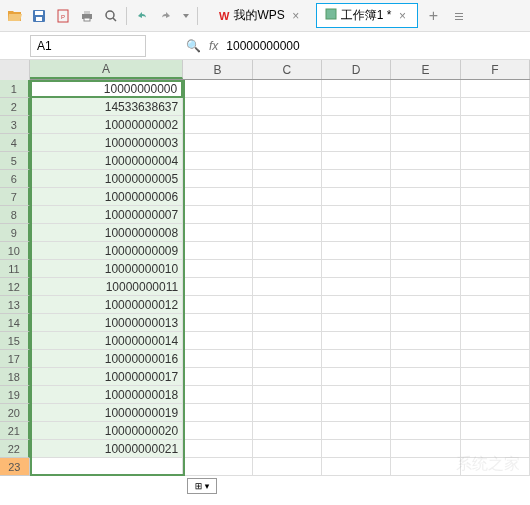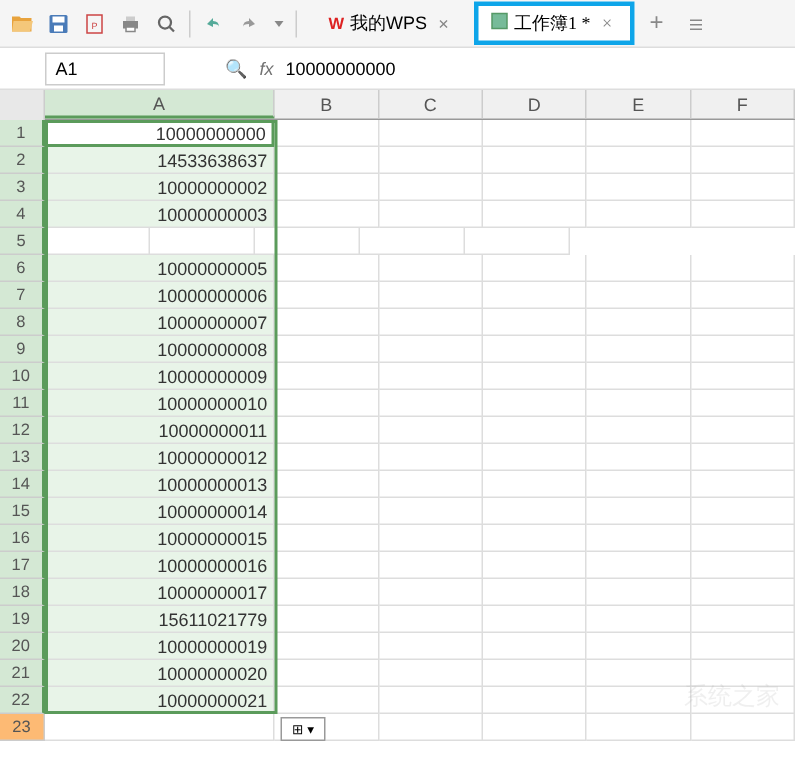--- a/index.html
+++ b/index.html
@@ -2,24 +2,24 @@
 <html><head>
 <meta charset="utf-8">
 <style>
 * { box-sizing: border-box; margin: 0; padding: 0; }
 body { font-family: Arial, sans-serif; font-size: 12px; background: #fff; width: 530px; height: 505px; overflow: hidden; position: relative; }
 .toolbar { height: 32px; background: #f5f5f5; border-bottom: 1px solid #ddd; display: flex; align-items: center; padding: 0 4px; gap: 2px; }
 .tb-btn { width: 22px; height: 22px; display: flex; align-items: center; justify-content: center; cursor: pointer; border-radius: 2px; }
 .tb-sep { width: 1px; height: 18px; background: #ccc; margin: 0 2px; }
 .tabs { display: flex; align-items: center; flex: 1; margin-left: 8px; gap: 4px; }
 .tab { display: flex; align-items: center; padding: 3px 8px; gap: 4px; border: 1px solid transparent; cursor: pointer; }
-.tab.active { border: 3px solid #0ea5e9; background: #fff; font-family: Liberation Serif, serif; }
+.tab.active { border: 1px solid #0ea5e9; background: #fff; }
 .tab-close { width: 14px; height: 14px; display: flex; align-items: center; justify-content: center; color: #888; font-size: 12px; cursor: pointer; }
 .formula-row { height: 28px; border-bottom: 1px solid #ddd; display: flex; align-items: center; }
-.cell-ref { width: 80px; height: 22px; border: 1px solid #ccc; margin-left: 30px; padding: 0 6px; display: flex; align-items: center; background: #fff; }
+.cell-ref { width: 116px; height: 22px; border: 1px solid #ccc; margin-left: 30px; padding: 0 6px; display: flex; align-items: center; background: #fff; }
 .fx-area { display: flex; align-items: center; margin-left: 40px; gap: 8px; }
 .fx-label { font-style: italic; color: #737373; }
 .fx-input { border: none; outline: none; font-size: 12px; width: 200px; }
 .grid-area { position: relative; }
 .col-headers { display: flex; height: 20px; background: #f0f0f0; border-bottom: 1px solid #999; }
 .corner { width: 30px; height: 20px; background: #e8e8e8; border-right: 1px solid #ccc; }
 .col-h { border-right: 1px solid #ccc; display: flex; align-items: center; justify-content: center; color: #555; font-size: 12px; }
 .col-h.sel { background: #d4e8d4; border-bottom: 2px solid #5b9b5b; }
 .col-A { width: 155px; }
 .col-B { width: 70px; }
@@ -165,20 +165,21 @@
         <div class="row-h sel">4</div>
         <div class="cell col-A selected">10000000003</div>
         <div class="cell col-B"></div>
         <div class="cell col-other"></div>
         <div class="cell col-other"></div>
         <div class="cell col-other"></div>
         <div class="cell col-other"></div>
       </div>
       <div class="row">
         <div class="row-h sel">5</div>
+        <div class="cell col-A selected">10000000004</div>
         <div class="cell col-B"></div>
         <div class="cell col-other"></div>
         <div class="cell col-other"></div>
         <div class="cell col-other"></div>
         <div class="cell col-other"></div>
       </div>
       <div class="row">
         <div class="row-h sel">6</div>
         <div class="cell col-A selected">10000000005</div>
         <div class="cell col-B"></div>
@@ -262,49 +263,40 @@
       <div class="row">
         <div class="row-h sel">15</div>
         <div class="cell col-A selected">10000000014</div>
         <div class="cell col-B"></div>
         <div class="cell col-other"></div>
         <div class="cell col-other"></div>
         <div class="cell col-other"></div>
         <div class="cell col-other"></div>
       </div>
       <div class="row">
-        <div class="row-h sel">16</div>
-        <div class="cell col-A selected">10000000015</div>
-        <div class="cell col-B"></div>
-        <div class="cell col-other"></div>
-        <div class="cell col-other"></div>
-        <div class="cell col-other"></div>
-        <div class="cell col-other"></div>
-      </div>
-      <div class="row">
         <div class="row-h sel">17</div>
         <div class="cell col-A selected">10000000016</div>
         <div class="cell col-B"></div>
         <div class="cell col-other"></div>
         <div class="cell col-other"></div>
         <div class="cell col-other"></div>
         <div class="cell col-other"></div>
       </div>
       <div class="row">
         <div class="row-h sel">18</div>
         <div class="cell col-A selected">10000000017</div>
         <div class="cell col-B"></div>
         <div class="cell col-other"></div>
         <div class="cell col-other"></div>
         <div class="cell col-other"></div>
         <div class="cell col-other"></div>
       </div>
       <div class="row">
         <div class="row-h sel">19</div>
-        <div class="cell col-A selected">15611021779</div>
+        <div class="cell col-A selected">10000000018</div>
         <div class="cell col-B"></div>
         <div class="cell col-other"></div>
         <div class="cell col-other"></div>
         <div class="cell col-other"></div>
         <div class="cell col-other"></div>
       </div>
       <div class="row">
         <div class="row-h sel">20</div>
         <div class="cell col-A selected">10000000019</div>
         <div class="cell col-B"></div>

